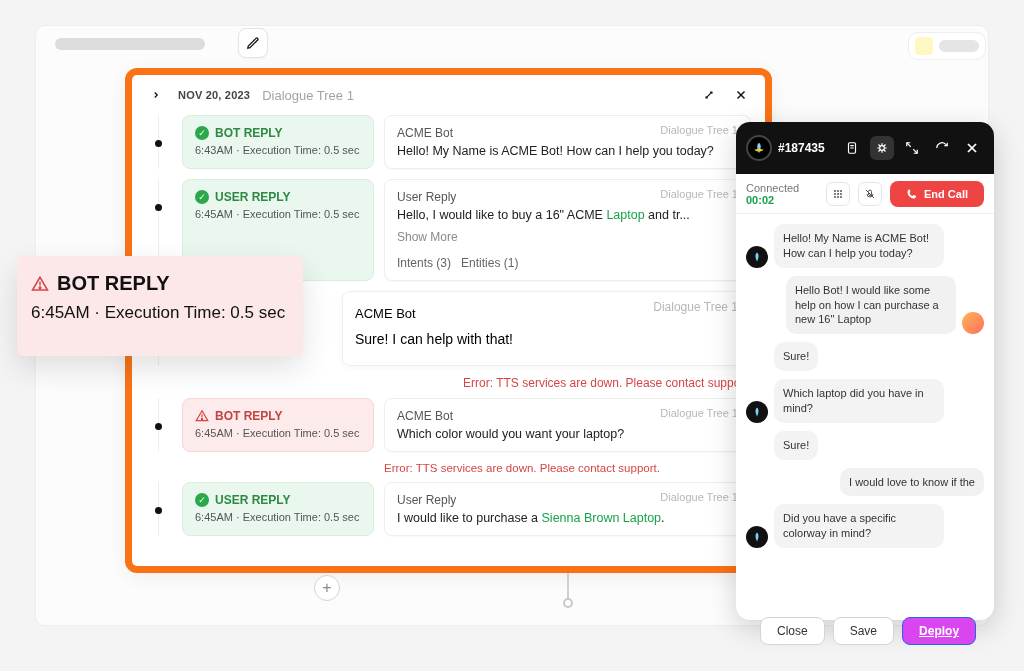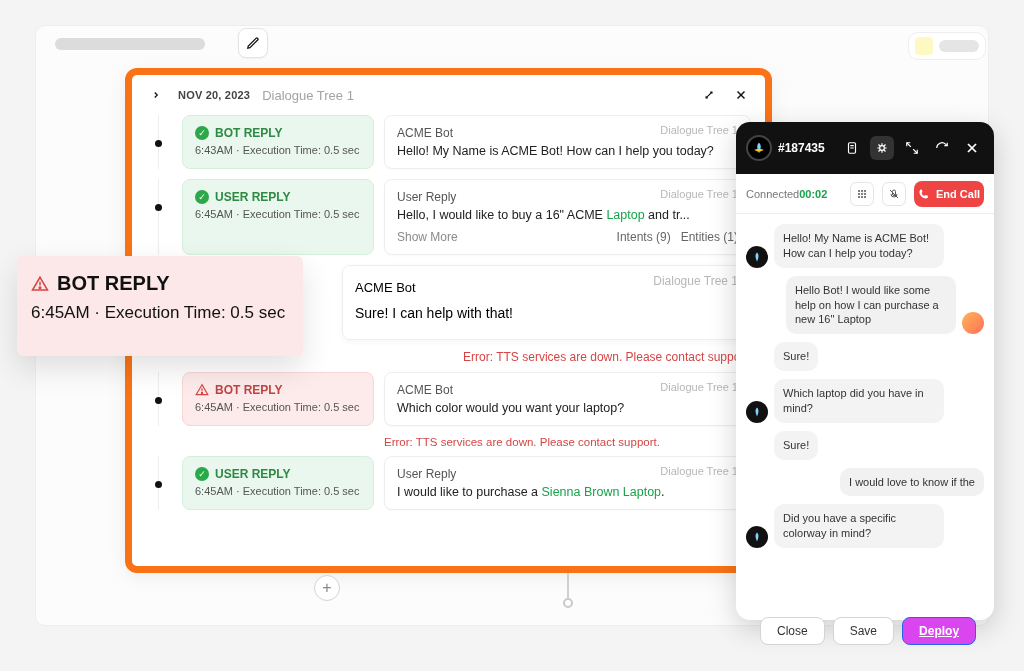--- a/index.html
+++ b/index.html
@@ -40,21 +40,21 @@
   .left-title { font-size:12px; font-weight:700; color:#2d2d2d; }
   .left-title.green { color:#2d8a42; }
   .left-title.pink { color:#c04444; }
   .left-sub { font-size:11px; color:#555; margin-top:4px; }
 
   .right-card { flex:1; margin-left: 10px; background:#fff; border:1px solid #eee; border-radius:8px; padding:10px 12px; box-shadow: 0 1px 2px rgba(0,0,0,0.03); position:relative; }
   .right-card .tree-label { position:absolute; top:8px; right:12px; font-size:11px; color:#b7b7b7; }
   .right-card .author { font-size:12px; color:#555; }
   .right-card .msg { font-size:12.5px; color:#222; margin-top:4px; }
   .right-card .msg a { color:#16a34a; text-decoration:none; }
-  .right-card .meta { display:flex; gap:12px; margin-top:8px; font-size:12px; color:#666; justify-content:space-between; }
+  .right-card .meta { display:flex; gap:12px; margin-top:8px; font-size:12px; color:#666; justify-content:space-between;flex-direction:column; }
   .right-card .meta .show { color:#8a8a8a; }
 
   .error-line { text-align:right; font-size:12px; color:#d64545; margin: 4px 0 8px 0; }
   .error-line.small { text-align:left; padding-left: 238px; font-size:11.5px; }
 
   .big-right-card { position:relative; border:1px solid #eee; border-radius:8px; padding:14px 12px 18px 12px; box-shadow: 0 2px 6px rgba(0,0,0,0.04); margin-left:4px; }
   .big-right-card .tree-label { position:absolute; top:8px; right:12px; font-size:12px; color:#b7b7b7; }
 
   
   .float-card { position:absolute; left:17px; top:256px; width:286px; height:100px; background:#fce7e9; border-radius:6px; box-shadow: 0 12px 30px rgba(0,0,0,0.12); padding:16px 14px; }
@@ -66,21 +66,21 @@
   .sim { position:absolute; left:704px; top:122px; width:258px; height:498px; background:#fff; border-radius:14px; box-shadow: 0 8px 28px rgba(0,0,0,0.18); overflow:hidden; display:flex; flex-direction:column;margin-left:32px; }
   .sim-top { background:#111; color:#fff; height:52px; display:flex; align-items:center; padding:0 10px; gap:6px; }
   .sim-logo { width:26px; height:26px; border-radius:50%; background:#000; border:2px solid #444; display:flex; align-items:center; justify-content:center; }
   .sim-id { font-size:12px; font-weight:600; flex:1; }
   .sim-ico { width:24px; height:24px; border-radius:6px; display:flex; align-items:center; justify-content:center; font-size:14px; }
   .sim-ico.active { background:#333; }
   .sim-status { height:40px; display:flex; align-items:center; padding:0 10px; border-bottom:1px solid #eee; gap:8px; }
   .conn { font-size:11px; color:#777; }
   .timer { font-size:11px; color:#16a34a; font-weight:600; }
   .mini-btn { width:24px; height:24px; border:1px solid #e5e5e5; border-radius:6px; display:flex; align-items:center; justify-content:center; font-size:12px; }
-  .end-btn { background:#ef4444; color:#fff; border-radius:8px; height:26px; padding:0 4px; font-size:11px; font-weight:700; display:flex; align-items:center; gap:6px; }
+  .end-btn { background:#ef4444; color:#fff; border-radius:8px; height:26px; padding:0 16px; font-size:11px; font-weight:700; display:flex; align-items:center; gap:6px; }
 
   .chat { flex:1; overflow:hidden; padding:10px 10px 0 10px; display:flex; flex-direction:column; gap:8px; }
   .bubble-row { display:flex; align-items:flex-end; gap:6px; }
   .bubble-row.bot { justify-content:flex-start; }
   .bubble-row.user { justify-content:flex-end; }
   .avatar { width:22px; height:22px; border-radius:50%; background:#111; flex-shrink:0; display:flex; align-items:center; justify-content:center; }
   .avatar.user { background: linear-gradient(135deg,#ffb457,#ff705b); }
   .bubble { max-width: 170px; background:#f3f3f3; border-radius:10px; padding:7px 9px; font-size:11px; color:#333; line-height:1.35; }
   .bubble.user { background:#f1f1f1; }
 
@@ -172,21 +172,21 @@
       </div>
       <div class="right-card">
         <div class="tree-label">Dialogue Tree 1</div>
         <div class="author">User Reply</div>
         <div class="msg">
           <span>Hello, I would like to buy a 16" ACME </span><a href="#">Laptop</a><span> and tr...</span>
         </div>
         <div class="meta">
           <span class="show">Show More</span>
           <span style="display:flex; gap:10px;">
-            <span>Intents  (9)</span>
+            <span>Intents  (3)</span>
             <span>Entities  (1)</span>
           </span>
         </div>
       </div>
     </div>
 
     <div class="entry-row">
       <div class="timeline-pad"></div>
       <div style="flex:1; margin-left:156px;">
         <div class="big-right-card">
@@ -304,21 +304,21 @@
         </svg>
     </div>
     <div class="sim-ico">
       <svg width="16" height="16" viewBox="0 0 24 24" fill="none" stroke="#fff" stroke-width="2.6">
           <line x1="6" y1="6" x2="18" y2="18"></line>
           <line x1="18" y1="6" x2="6" y2="18"></line>
         </svg>
     </div>
   </div>
   <div class="sim-status">
-    <div style="display:flex; flex-direction:row;">
+    <div style="display:flex; flex-direction:column;">
       <div class="conn">Connected</div>
       <div class="timer">00:02</div>
     </div>
     <div style="flex:1"></div>
     <div class="mini-btn">
       <svg width="12" height="12" viewBox="0 0 24 24" fill="#555">
           <circle cx="6" cy="6" r="2"></circle>
           <circle cx="12" cy="6" r="2"></circle>
           <circle cx="18" cy="6" r="2"></circle>
           <circle cx="6" cy="12" r="2"></circle>

